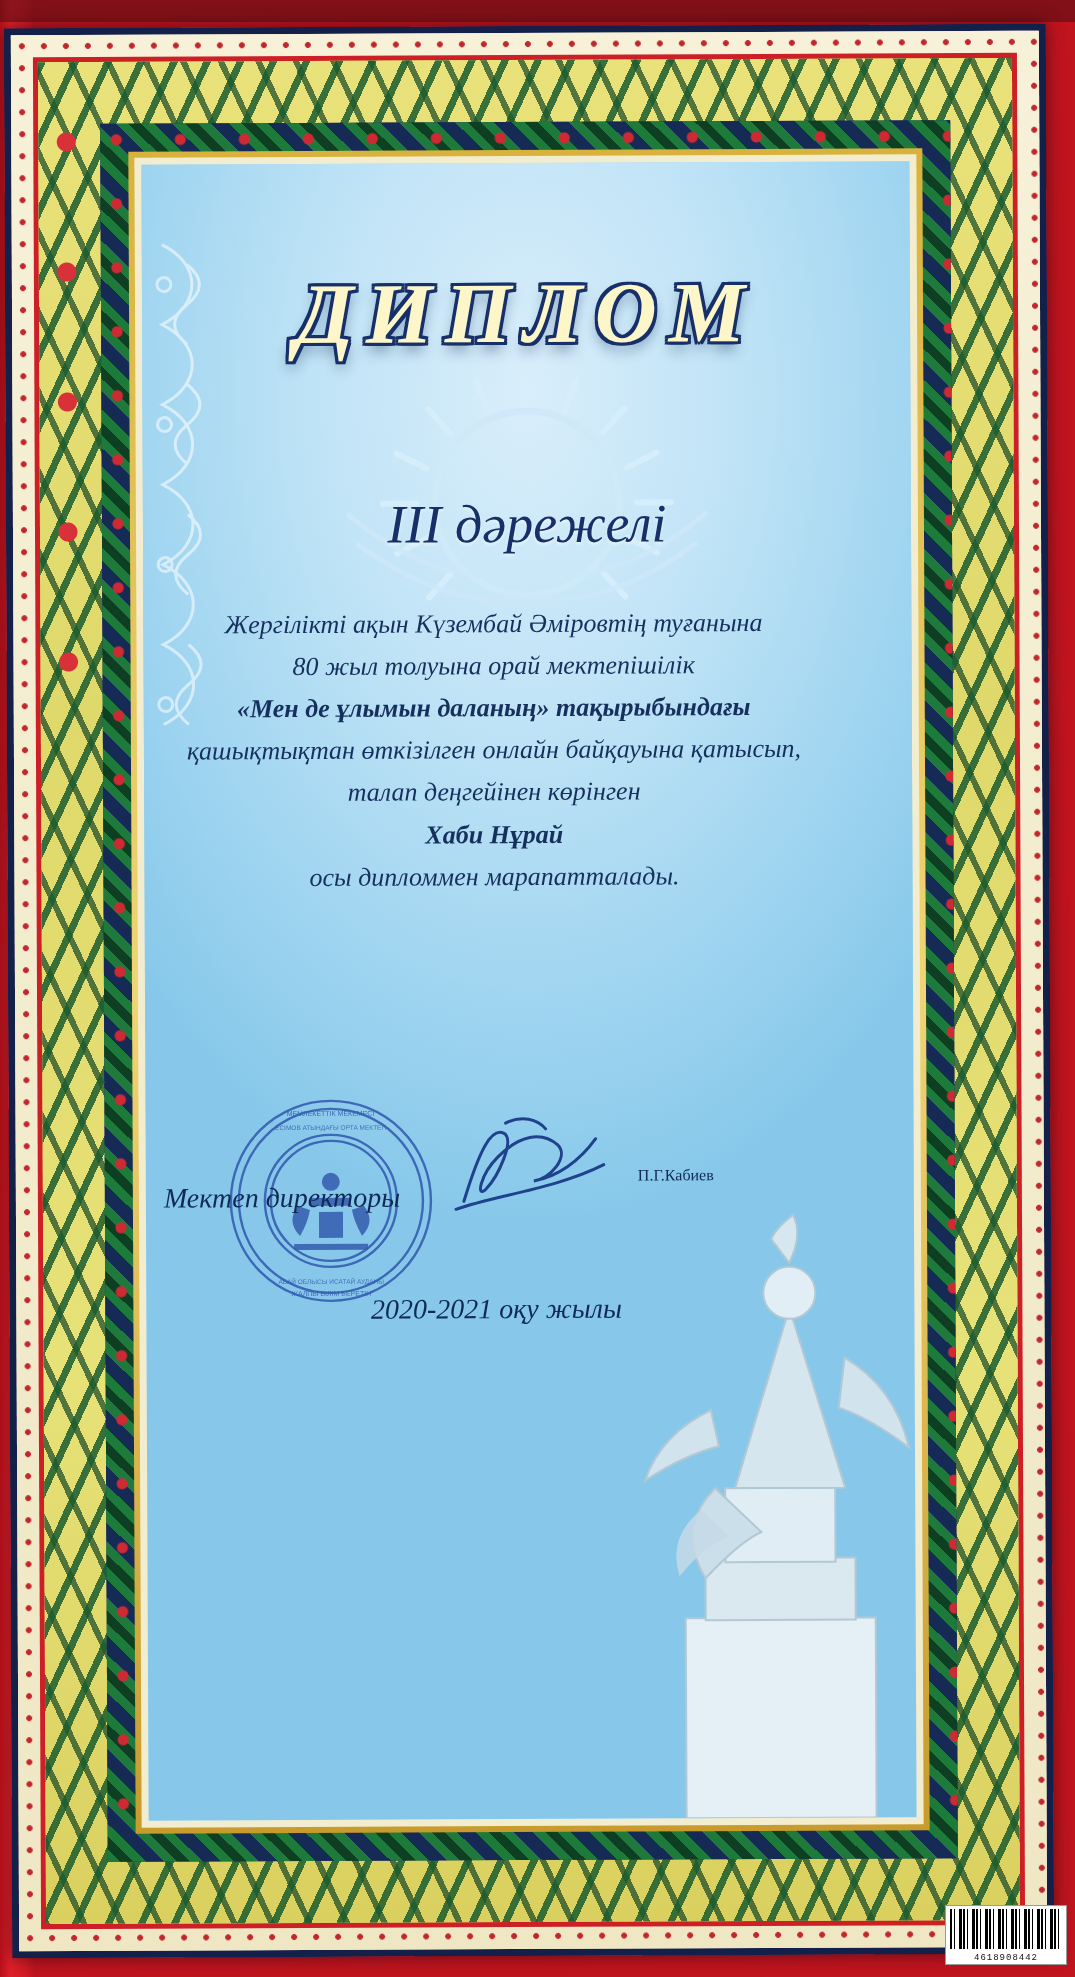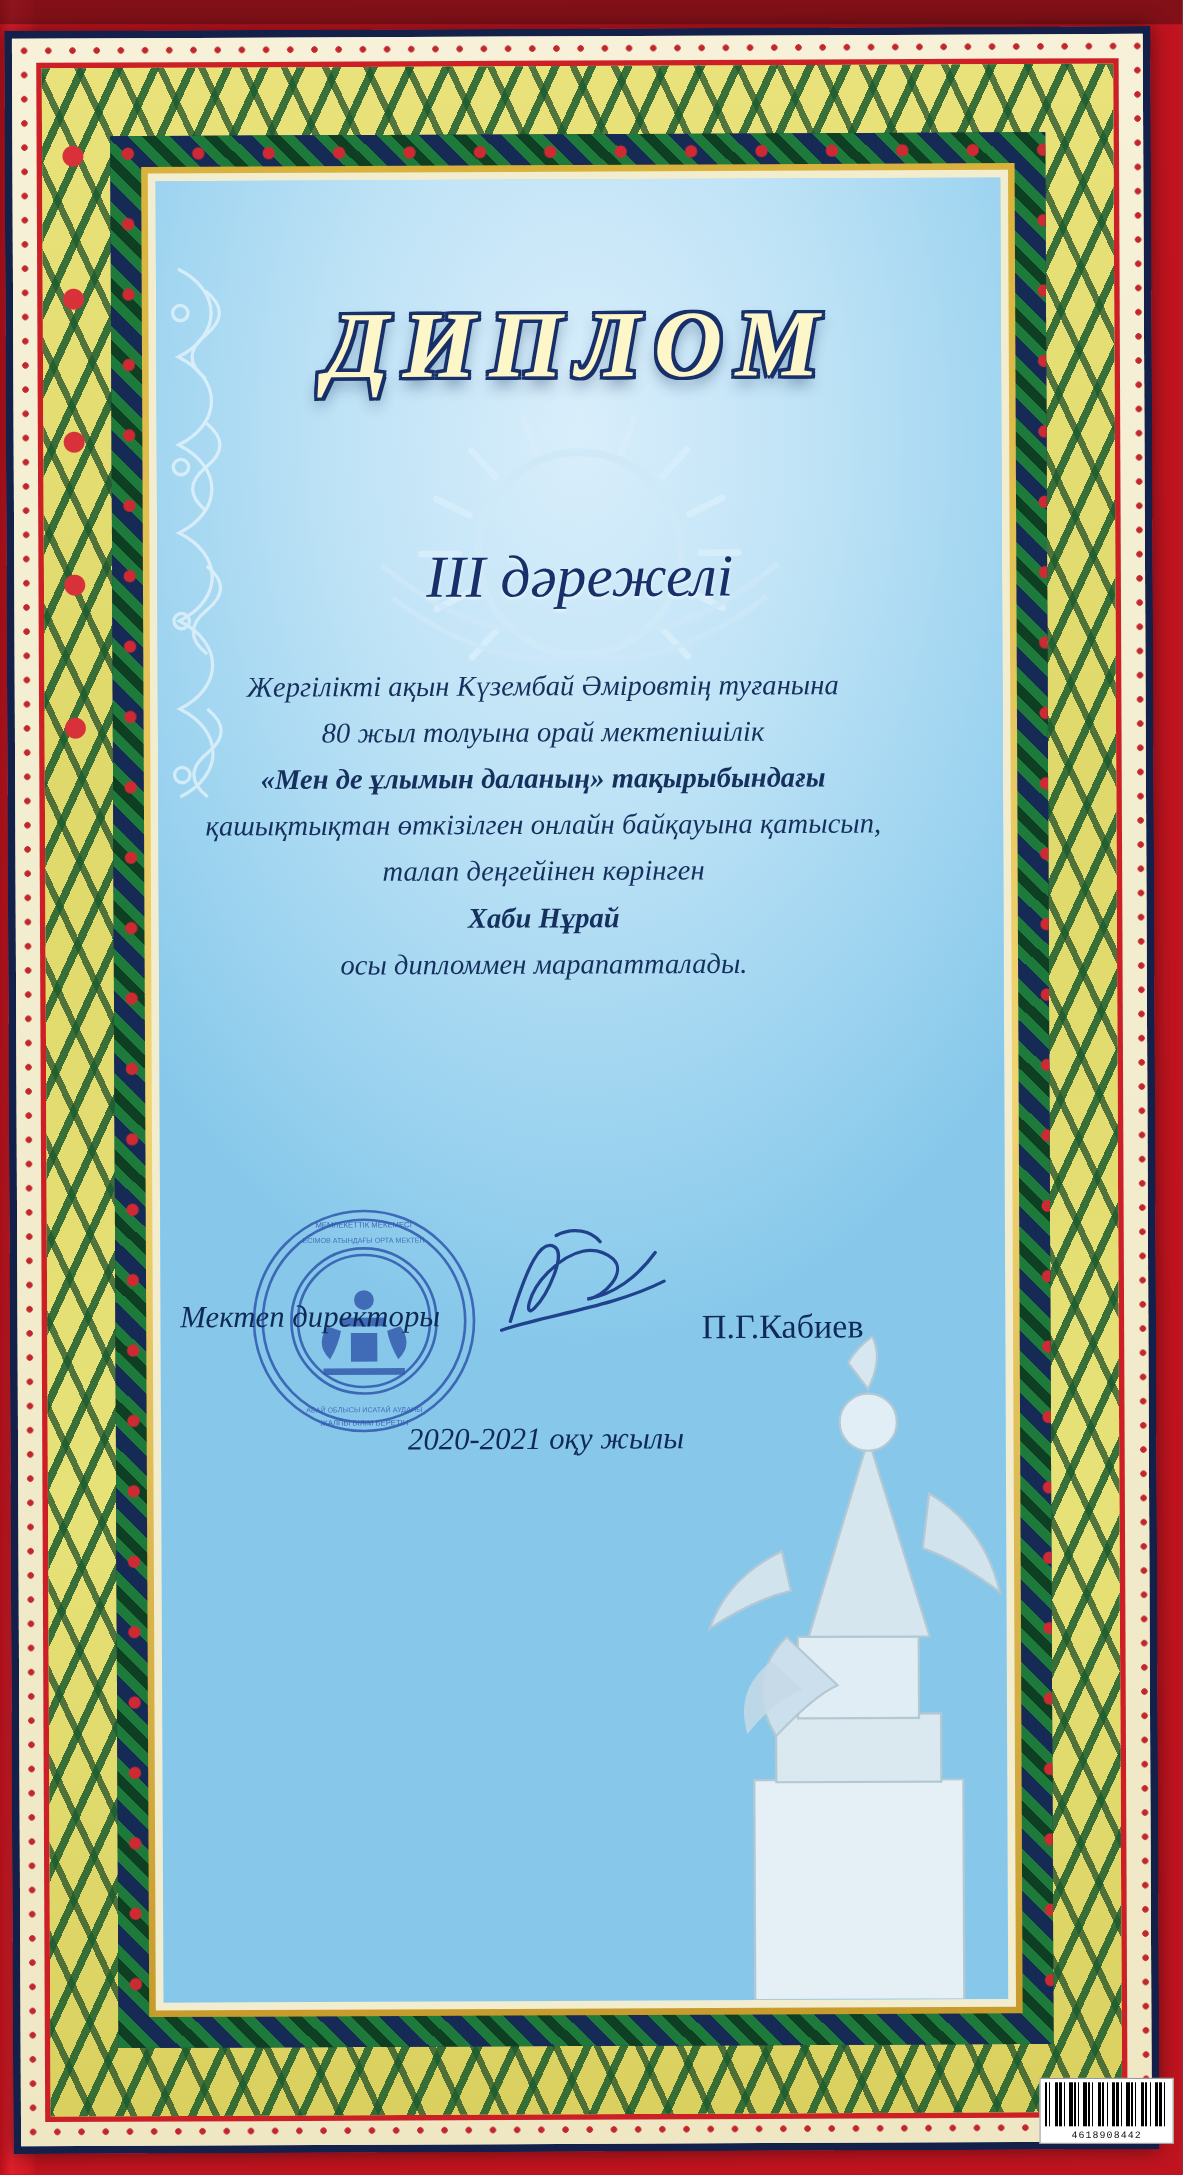--- a/index.html
+++ b/index.html
@@ -210,22 +210,22 @@
     position: absolute;
     left: 18px;
     top: 18px;
     font-size: 28px;
     font-style: italic;
     color: #102a55;
   }
   #sig-person {
     position: absolute;
     left: 492px;
-    top: 26px;
-    font-size: 31px;
+    top: 4px;
+    font-size: 16px;
     color: #102a55;
   }
   #stamp {
     position: absolute;
     left: 78px;
     top: -70px;
     width: 215px;
     height: 215px;
     opacity: .9;
   }
@@ -246,21 +246,21 @@
     text-align: center;
     font-size: 28px;
     font-style: italic;
     color: #102a55;
   }
 
   
   #barcode {
     position: absolute;
     right: 8px;
-    bottom: 28px;
+    bottom: 12px;
     width: 120px;
     height: 58px;
     background: #fff;
     border: 1px solid #9a9a9a;
     overflow: hidden;
     text-decoration: underline;
   }
   #barcode .bars {
     position: absolute;
     left: 4px; top: 3px; right: 4px; height: 40px;

